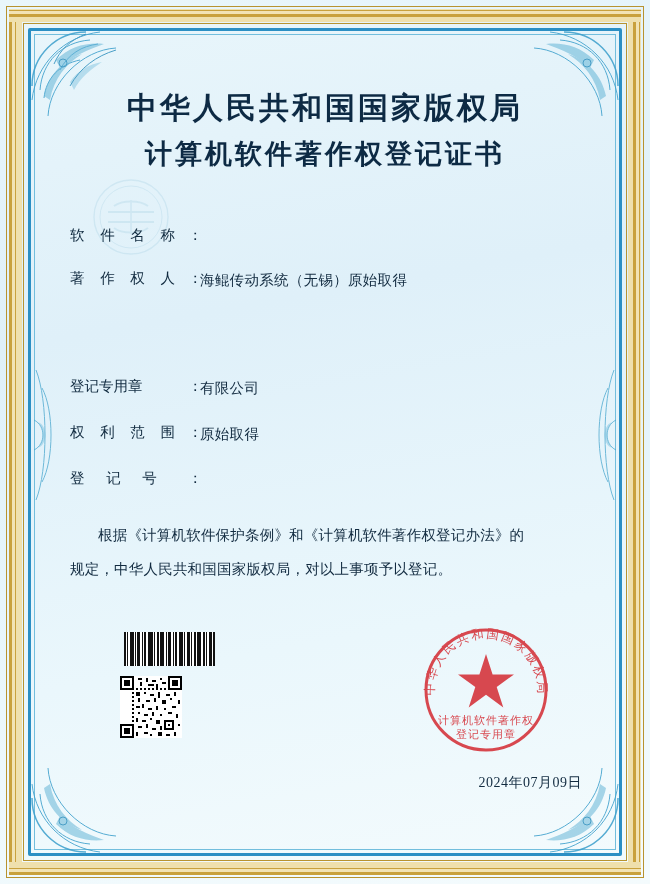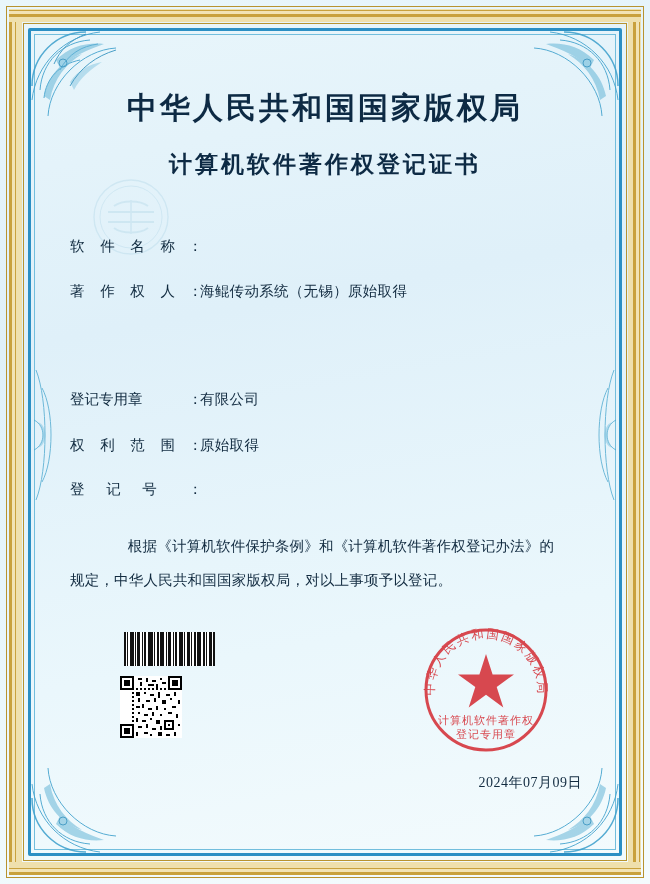--- a/index.html
+++ b/index.html
@@ -95,37 +95,37 @@
     left: 40px; top: 40px; right: 40px; bottom: 40px;
   }
   .title-block { text-align: center; margin-top: 48px; }
   .title1, .title2 {
     font-family: "Liberation Serif", "DejaVu Serif", serif;
     font-weight: bold;
     color: #0d2a44;
     letter-spacing: 3px;
   }
   .title1 { font-size: 30px; line-height: 40px; }
-  .title2 { font-size: 23px; line-height: 40px; margin-top: 17px; }
+  .title2 { font-size: 27px; line-height: 40px; margin-top: 6px; }
 
   .cert-no {
     position: absolute;
     right: 18px; top: 168px;
     font-size: 12.5px;
     color: #17374f;
     letter-spacing: .6px;
     font-family: "Liberation Serif", serif;
   }
   .cert-no .lbl { letter-spacing: 1px; }
   .cert-no .val { margin-left: 8px; }
 
   .fields { margin-top: 52px; padding-left: 30px; }
   .row {
     display: flex;
-    align-items: center;
+    align-items: flex-start;
     margin-bottom: 24px;
     font-size: 14.5px;
     color: #122b40;
     font-family: "Liberation Serif", serif;
   }
   .row .label {
     width: 118px;
     flex: 0 0 118px;
     letter-spacing: 0px;
     color: #102a3f;
@@ -156,21 +156,21 @@
   .statement {
     margin-top: 30px;
     padding-left: 30px;
     padding-right: 26px;
     font-size: 14.5px;
     line-height: 34px;
     color: #122b40;
     font-family: "Liberation Serif", serif;
     letter-spacing: .2px;
   }
-  .statement .l1 { text-indent: 28px; text-align: center; }
+  .statement .l1 { text-indent: 28px; }
 
   
   .barcode {
     position: absolute;
     left: 84px; top: 592px;
     width: 96px; height: 34px;
     display: flex;
     align-items: stretch;
     overflow: hidden;
   }

